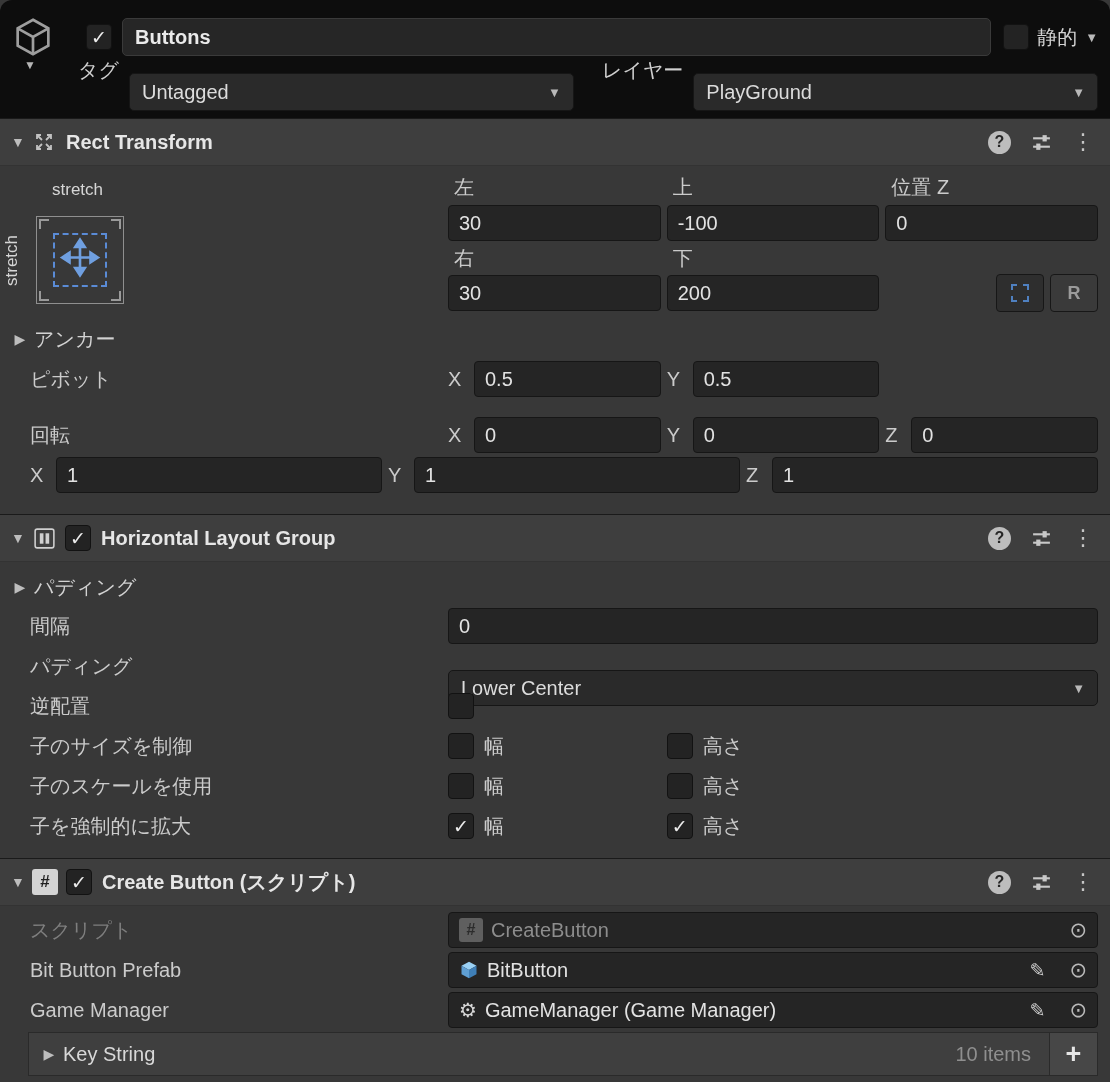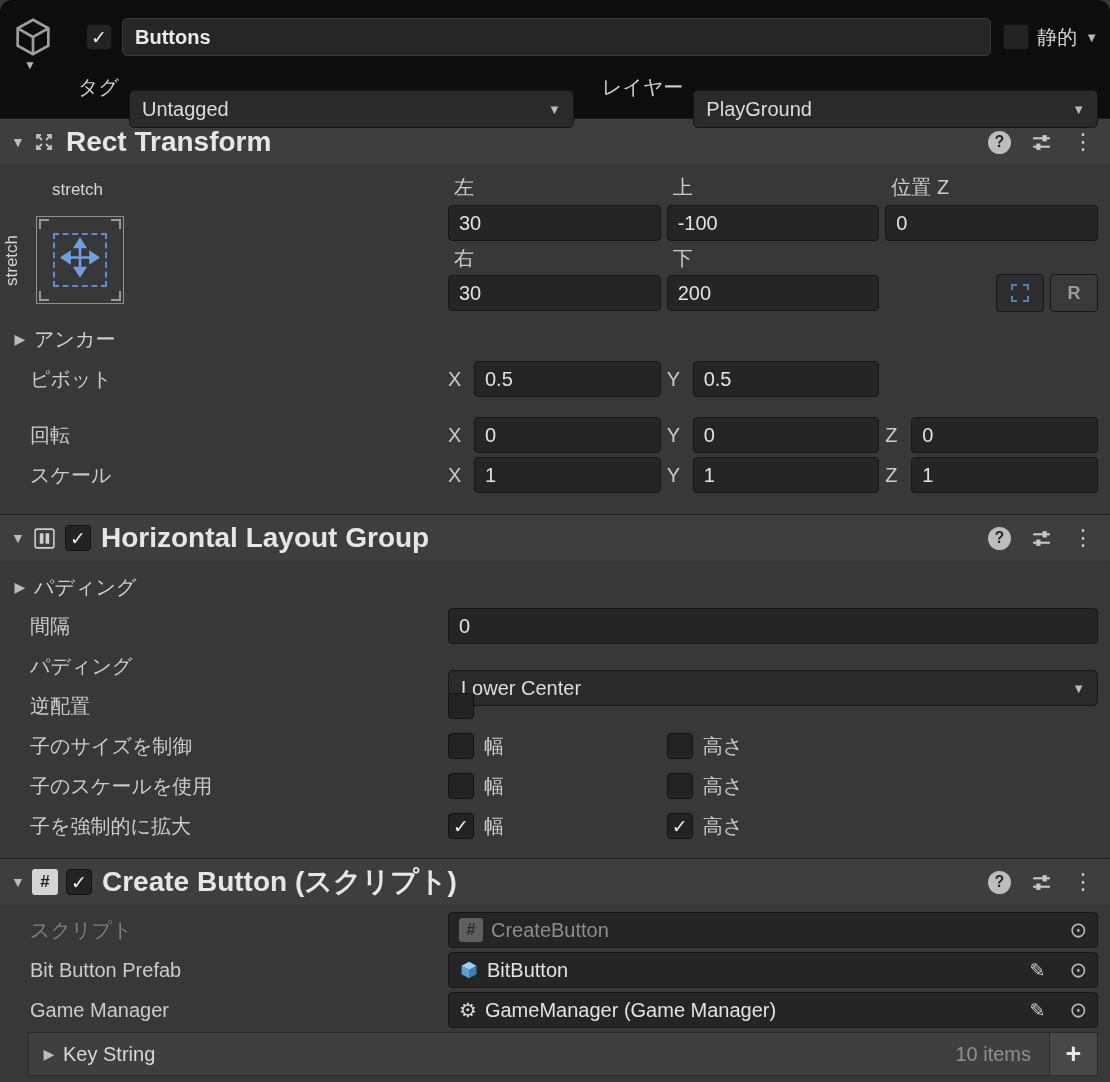--- a/index.html
+++ b/index.html
@@ -9,21 +9,21 @@
     font-family:"Liberation Sans","DejaVu Sans",sans-serif;
     font-size:20px; color:#d2d2d2; overflow:hidden;
   }
   .inspector { width:1110px; height:1082px; display:flex; flex-direction:column; background:#383838; }
 
   
   .go-header { position:relative; height:118px; background:#0d0d0d; flex:none; border-radius:12px 12px 0 0; }
   .go-cube { position:absolute; left:10px; top:14px; }
   .go-cube-arrow { position:absolute; left:24px; top:58px; font-size:12px; color:#b5b5b5; }
   .go-row1 { position:absolute; left:86px; right:12px; top:18px; height:38px; display:flex; align-items:center; }
-  .go-row2 { position:absolute; left:0; right:12px; top:68px; height:38px; display:flex; align-items:center; padding-left:78px; }
+  .go-row2 { position:absolute; left:0; right:12px; top:51px; height:38px; display:flex; align-items:center; padding-left:78px; }
   .name-field { flex:1; height:38px; background:#262626; border:1px solid #3a3a3a; border-radius:5px;
     display:flex; align-items:center; padding:13px 12px; font-weight:bold; color:#eaeaea; margin:0 12px 0 10px; }
   .go-label { color:#cfcfcf; margin-right:10px; }
   .layer-label { margin-left:28px; }
   .static-group { display:flex; align-items:center; gap:8px; }
 
   
   .cb { width:26px; height:26px; background:#232323; border:1px solid #121212; border-radius:4px;
     display:flex; align-items:center; justify-content:center; flex:none; }
   .cb .check { color:#ececec; font-size:19px; font-weight:bold; line-height:1; }
@@ -33,21 +33,21 @@
   .dd-arrow { color:#b9b9b9; font-size:13px; }
   .field { flex:1; height:36px; background:#252525; border:1px solid #161616; border-radius:4px;
     display:flex; align-items:center; padding:0 10px; color:#e2e2e2; min-width:0; }
 
   
   .sec-header { height:48px; background:#3e3e3e; border-top:1px solid #1a1a1a; border-bottom:1px solid #333;
     display:flex; align-items:center; padding:0 16px 0 8px; flex:none; }
   .foldout { width:20px; font-size:14px; color:#bdbdbd; text-align:center; flex:none; }
   .sec-icon { margin-left:4px; display:flex; flex:none; }
   .sec-cb { margin-left:8px; }
-  .sec-title { margin-left:10px; font-weight:bold; font-size:28px; color:#e6e6e6; white-space:nowrap; }
+  .sec-title { margin-left:10px; font-weight:bold; font-size:20px; color:#e6e6e6; white-space:nowrap; }
   .sec-right { margin-left:auto; display:flex; align-items:center; gap:20px; }
   .help-icon { width:23px; height:23px; border-radius:50%; background:#bdbdbd; color:#262626;
     font-weight:bold; font-size:16px; display:flex; align-items:center; justify-content:center; }
   .menu-icon { font-size:22px; color:#c6c6c6; }
   .hash-box { width:26px; height:26px; border-radius:3px; background:#d4d4d4; color:#1f1f1f;
     font-weight:bold; font-size:17px; display:flex; align-items:center; justify-content:center; }
 
   
   .sec-body { background:#383838; flex:none; }
   .row { display:flex; align-items:center; padding:0 12px 0 30px; }
@@ -279,21 +279,20 @@
             <span class="axis">Y</span>
             <div class="field">0</div>
           </div>
         <div class="col">
             <span class="axis">Z</span>
             <div class="field">0</div>
           </div>
       </div>
     </div>
     <div class="row h38 mt2">
-      <span class="rlabel">スケール</span>
       <div class="cols">
         <div class="col">
             <span class="axis">X</span>
             <div class="field">1</div>
           </div>
         <div class="col">
             <span class="axis">Y</span>
             <div class="field">1</div>
           </div>
         <div class="col">

